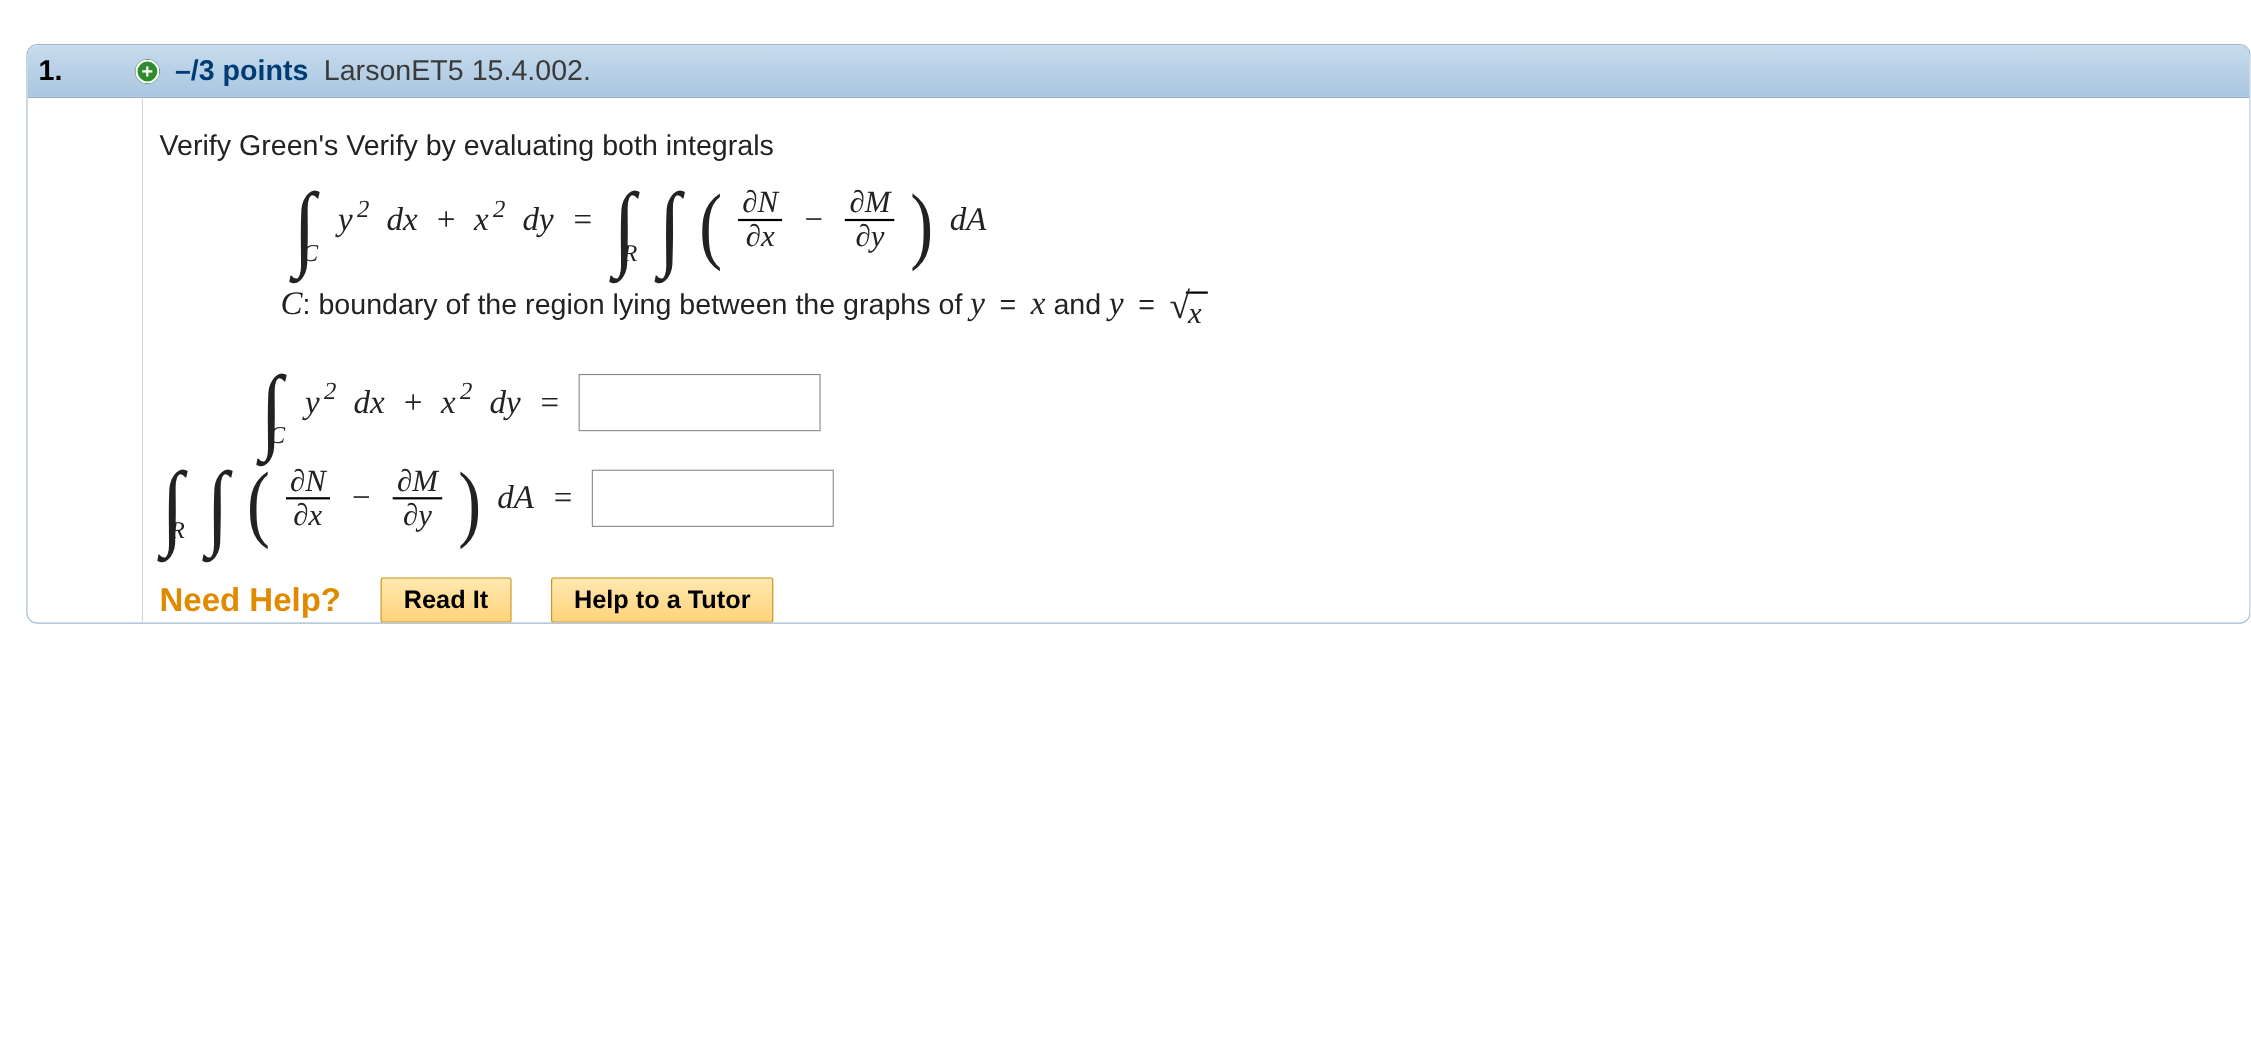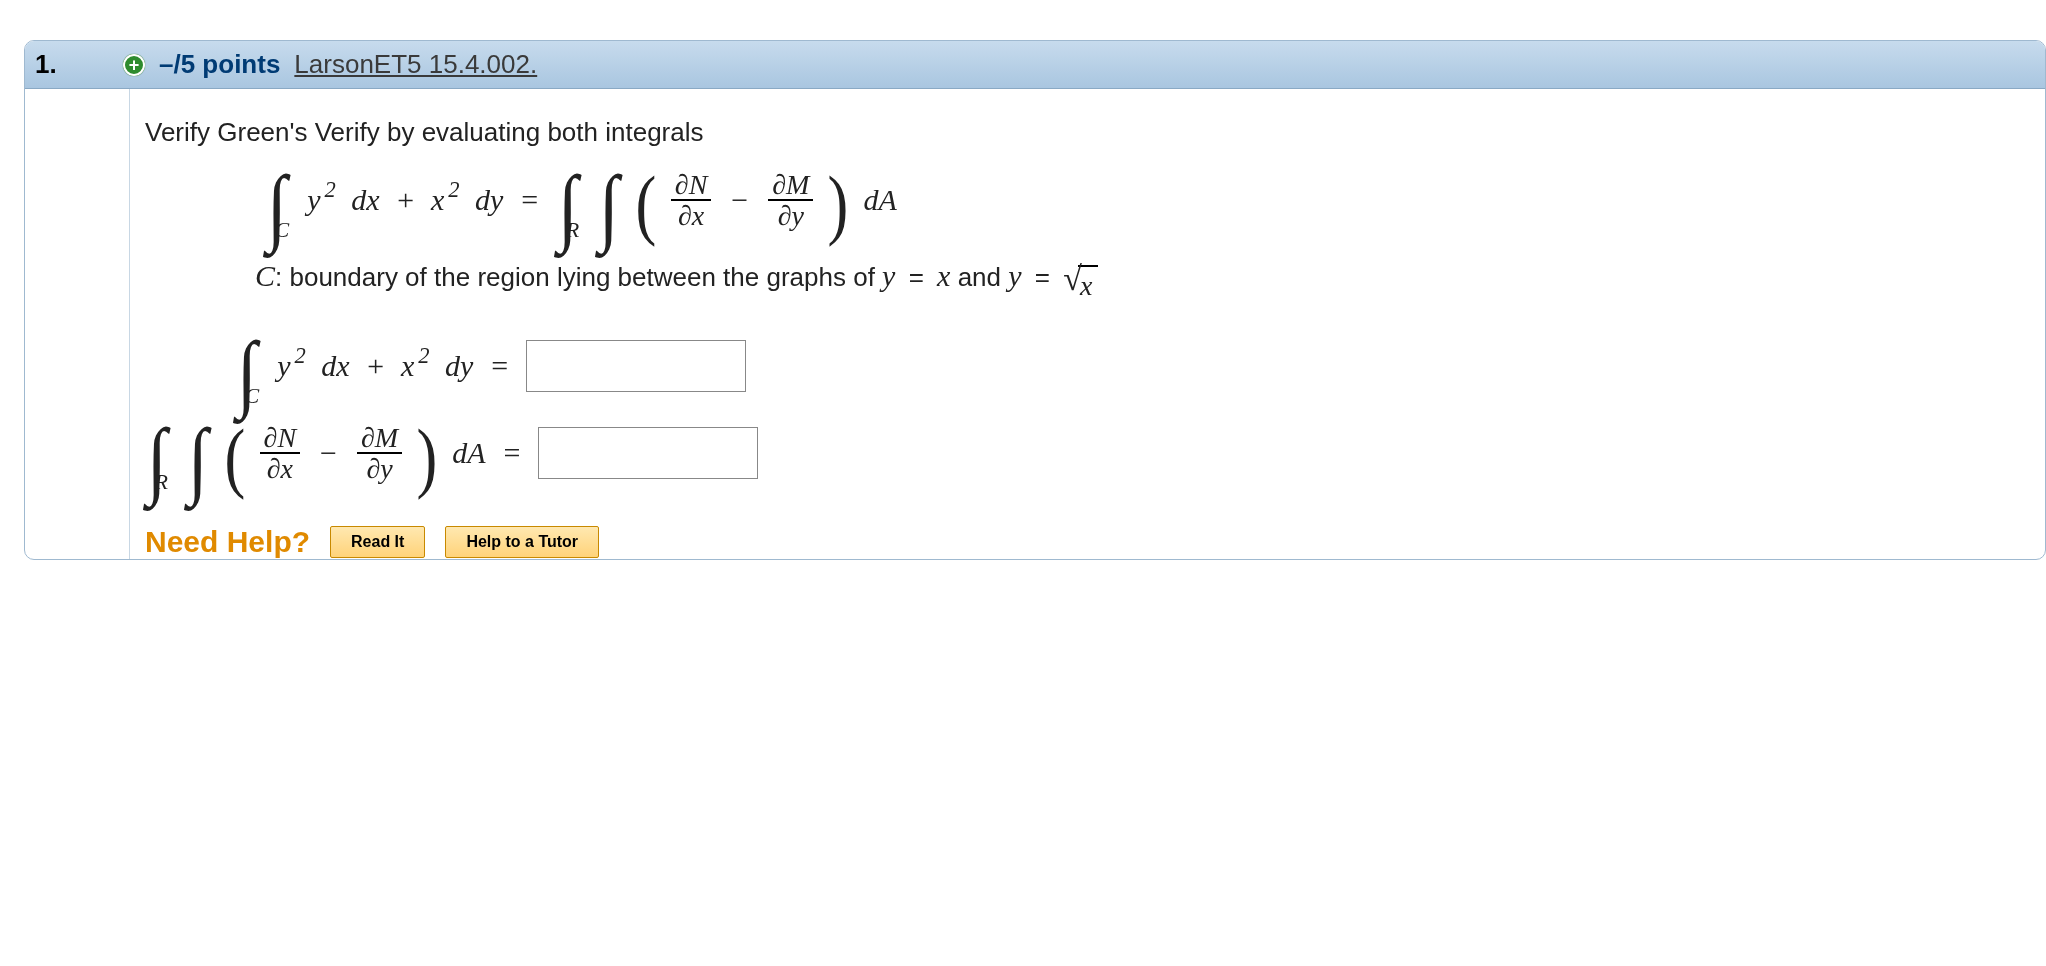--- a/index.html
+++ b/index.html
@@ -49,21 +49,21 @@
     justify-content: center;
     font-weight: bold;
     font-size: 18px;
     line-height: 1;
     box-shadow: inset 0 0 0 2px #fff, 0 0 1px #1b5a1b;
     flex: none;
     margin-left: 34px;
     cursor: pointer;
   }
   .points { color: #003b74; font-weight: bold; }
-  .source { color: #3a3a3a; text-decoration: underline; }
+  .source { color: #3a3a3a; }
   .body {
     padding: 18px 18px 0 120px;
     border-left: none;
     position: relative;
   }
   
   .body::before {
     content: "";
     position: absolute;
     left: 104px;
@@ -177,52 +177,52 @@
   }
   .minus-sign {
     font-family: "Times New Roman", Times, serif;
     font-size: 30px;
     padding: 0 8px;
   }
 
   .help-row {
     display: flex;
     align-items: center;
-    gap: 20px;
+    gap: 36px;
     margin-top: 38px;
   }
   .need-help {
     color: #e08a00;
     font-weight: bold;
     font-size: 30px;
   }
   .help-btn {
     font-family: Arial, sans-serif;
-    font-size: 16px;
+    font-size: 23px;
     font-weight: bold;
     padding: 6px 20px;
     background: linear-gradient(#ffe8b0, #ffd37a);
     border: 1px solid #c88900;
     border-radius: 2px;
     cursor: pointer;
     color: #000;
   }
 
   .nowrap-inline { display: inline-flex; align-items: center; gap: 4px; }
 </style>
 </head>
 <body>
 
 <div class="wrap">
   <div class="card">
 
     <div class="header">
       <span class="qnum">1.</span>
       <span class="plus-icon">+</span>
-      <span class="points">–/5 points</span>
+      <span class="points">–/3 points</span>
       <span class="source">LarsonET5 15.4.002.</span>
     </div>
 
     <div class="body">
 
       <div class="prompt">Verify Green's Verify by evaluating both integrals</div>
 
       <div class="eqn-row">
 
         <span class="intwrap">

